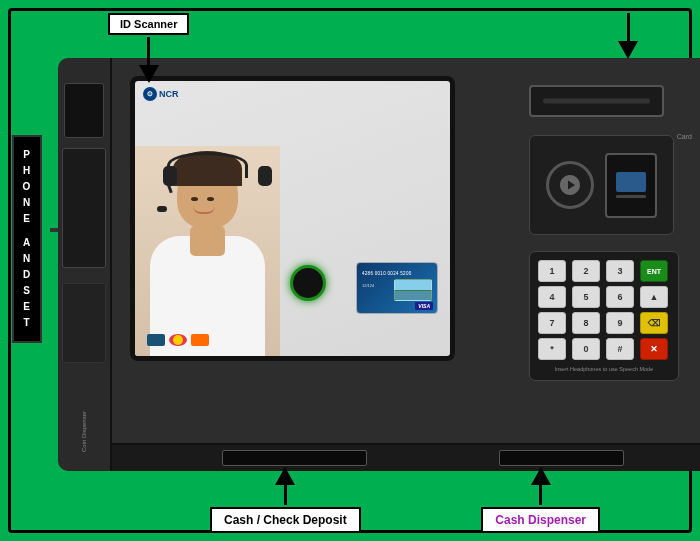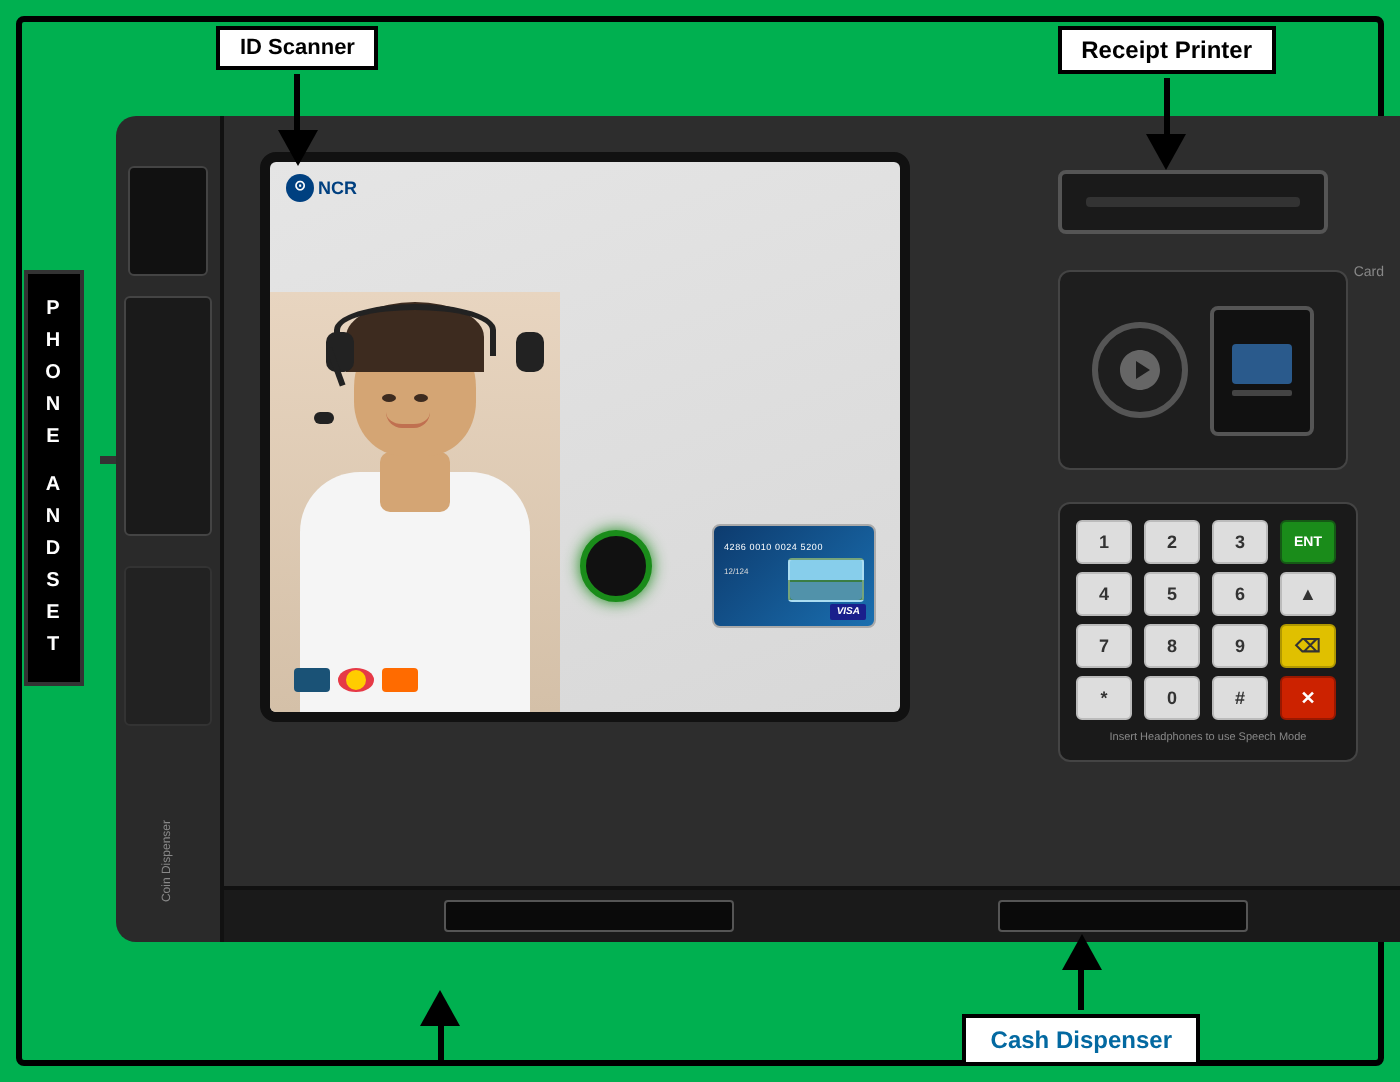--- a/index.html
+++ b/index.html
@@ -179,31 +179,31 @@
 
 <div style="position:absolute;top:13px;left:108px;display:flex;flex-direction:column;align-items:center;">
   <div style="background:#fff;border:2.5px solid #000;padding:3px 10px;font-size:11px;font-weight:bold;color:#000;margin-bottom:2px;">
     <span>ID Scanner</span>
   </div>
   <div style="width:3px;height:28px;background:#000;"></div>
   <div style="width:0;height:0;border-left:10px solid transparent;border-right:10px solid transparent;border-top:18px solid #000;"></div>
 </div>
 
 <div style="position:absolute;top:13px;right:62px;display:flex;flex-direction:column;align-items:center;">
-  <div style="background:#fff;border:2.5px solid #000;padding:3px 10px;font-size:12px;font-weight:bold;color:#000;margin-bottom:2px;">
-    <span>Receipt Printer</span>
-  </div>
   <div style="width:3px;height:28px;background:#000;"></div>
   <div style="width:0;height:0;border-left:10px solid transparent;border-right:10px solid transparent;border-top:18px solid #000;"></div>
 </div>
 
 <div style="position:absolute;bottom:8px;left:210px;display:flex;flex-direction:column;align-items:center;">
   <div style="width:0;height:0;border-left:10px solid transparent;border-right:10px solid transparent;border-bottom:18px solid #000;"></div>
   <div style="width:3px;height:20px;background:#000;"></div>
+  <div style="background:#fff;border:2.5px solid #000;padding:4px 12px;font-size:12px;font-weight:bold;color:#000;margin-top:2px;white-space:nowrap;">
+    <span>Cash / Check Deposit</span>
+  </div>
 </div>
 
 <div style="position:absolute;bottom:8px;right:100px;display:flex;flex-direction:column;align-items:center;">
   <div style="width:0;height:0;border-left:10px solid transparent;border-right:10px solid transparent;border-bottom:18px solid #000;"></div>
   <div style="width:3px;height:20px;background:#000;"></div>
-  <div style="background:#fff;border:2.5px solid #000;padding:4px 12px;font-size:12px;font-weight:bold;color:#0369a1;margin-top:2px;white-space:nowrap;">
+  <div style="background:#fff;border:2.5px solid #000;padding:4px 12px;font-size:12px;font-weight:bold;color:#a21caf;margin-top:2px;white-space:nowrap;">
     <span>Cash Dispenser</span>
   </div>
 </div>
 
 </body></html>

